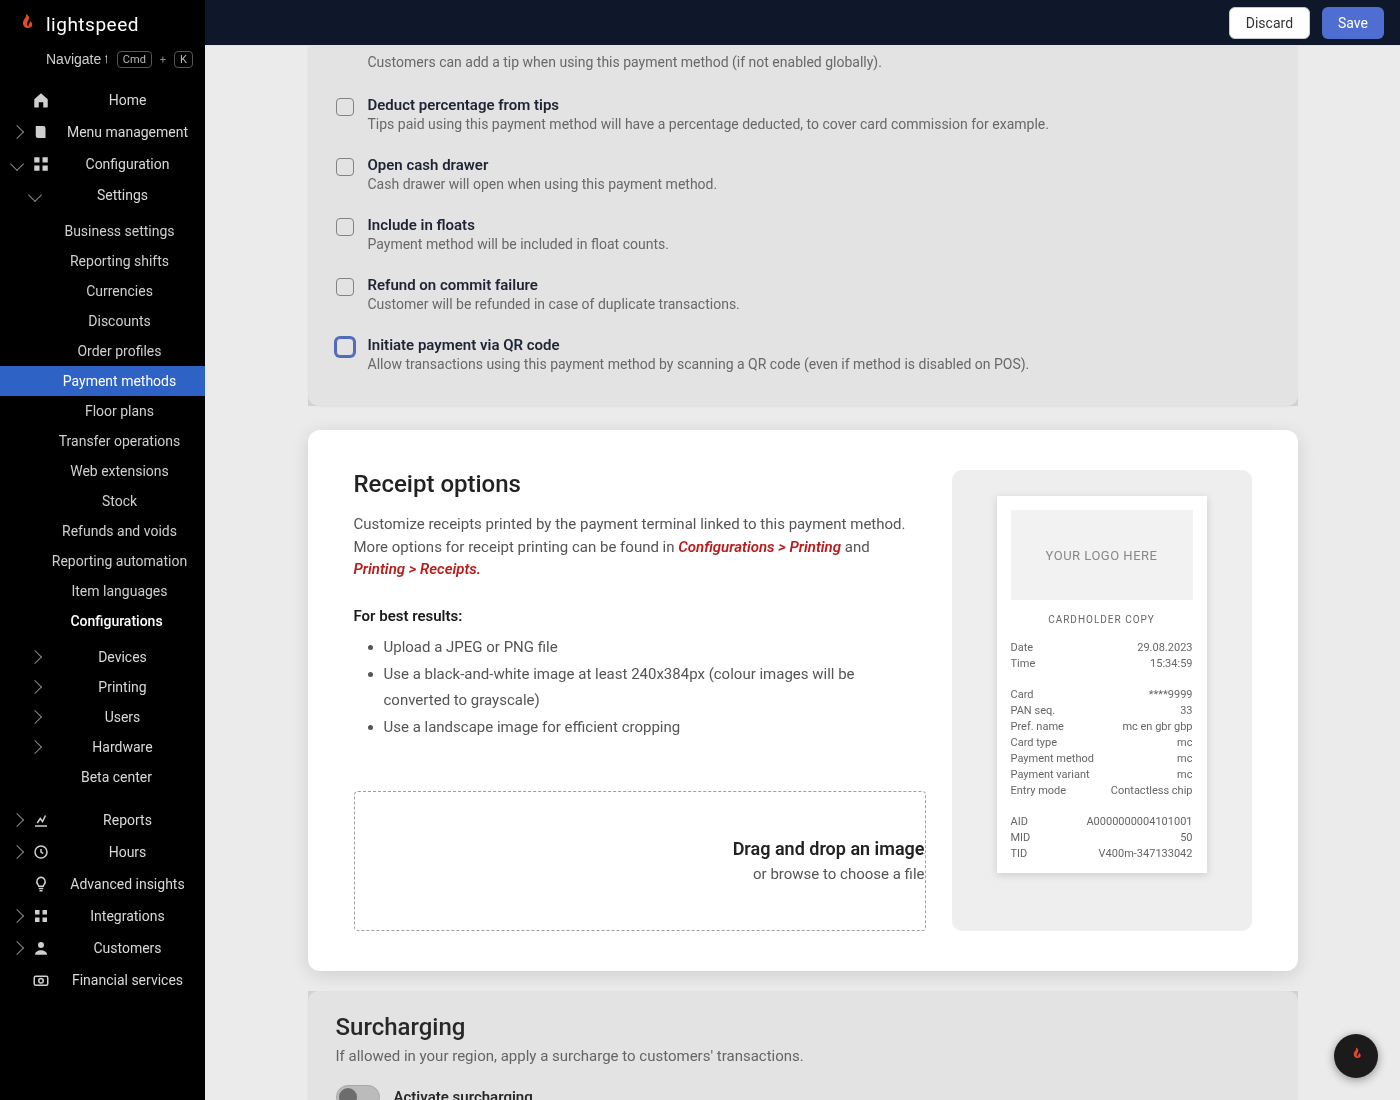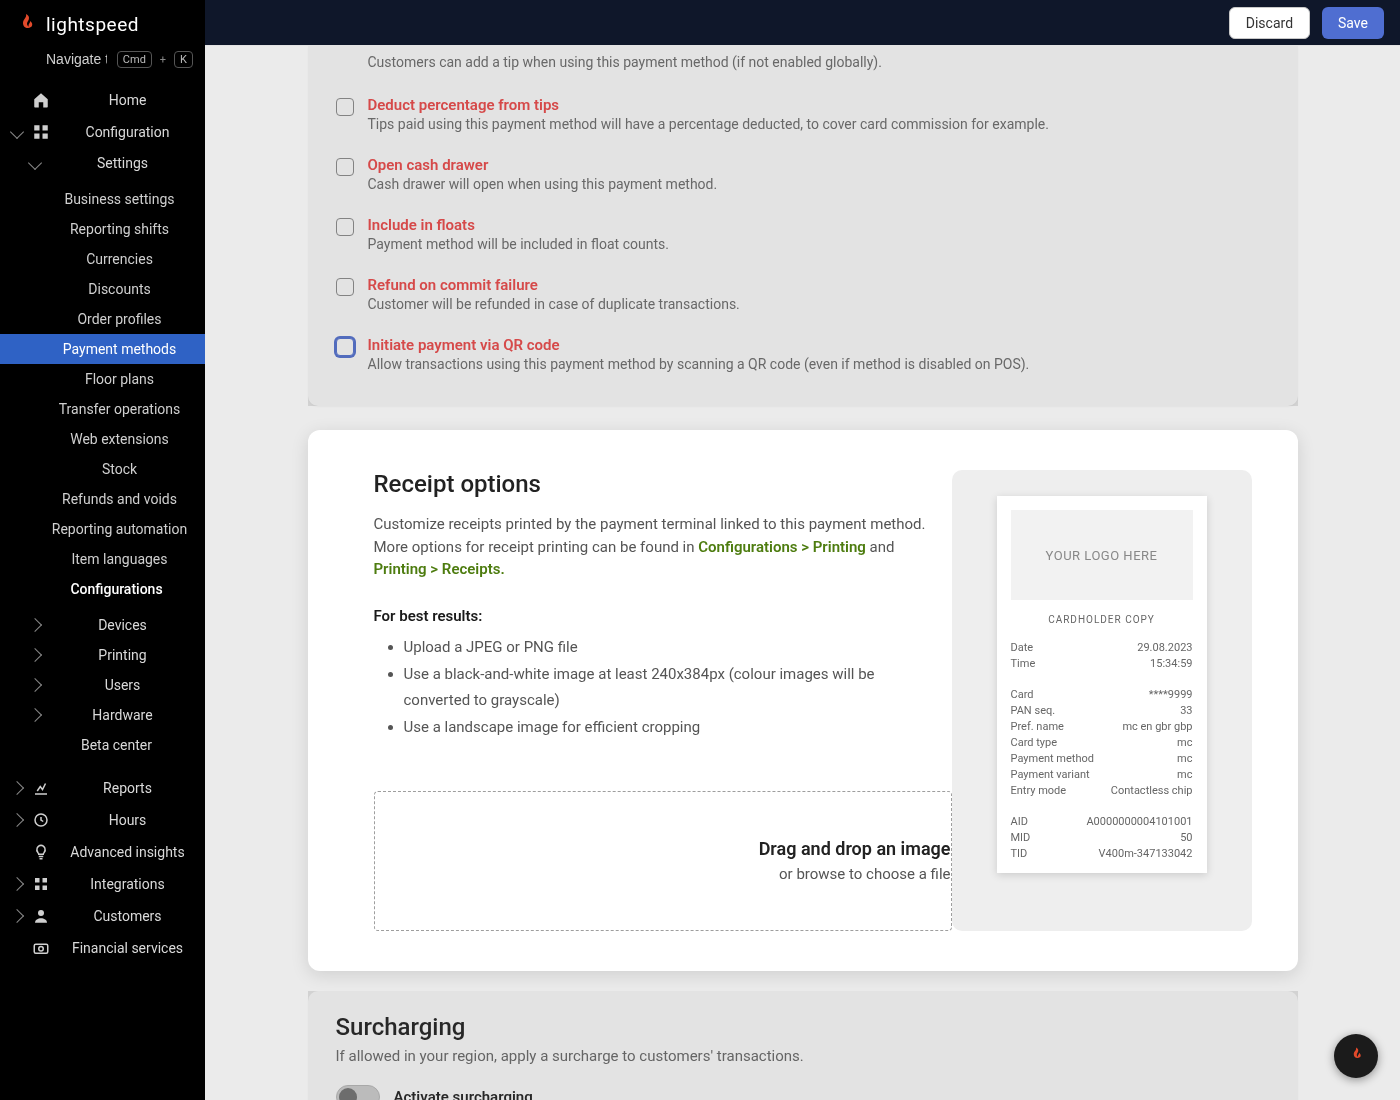--- a/index.html
+++ b/index.html
@@ -85,35 +85,35 @@
     box-shadow:0 1px 2px rgba(0,0,0,.04);
   }
   .card.flush-top { border-top-left-radius:0; border-top-right-radius:0; padding-top:0; margin-top:0; }
 
   .check-row { display:flex; gap:14px; padding:12px 0; }
   .checkbox {
     width:18px; height:18px; border:1.5px solid #8a8a8a; border-radius:4px;
     background:#fff; flex:none; margin-top:2px;
   }
   .checkbox.focus { box-shadow:0 0 0 2px #4f6ed1; border-color:#4f6ed1; }
-  .check-texts .title { font-weight:600; font-size:15px; color:#ef4444; }
+  .check-texts .title { font-weight:600; font-size:15px; color:#0f172a; }
   .check-texts .desc  { font-size:14px; color:#6a6a6a; margin-top:2px; }
 
   
   .highlight-wrap {
     position:relative; background:#fff; border-radius:12px;
     padding:18px; margin:20px 0; box-shadow:0 4px 18px rgba(0,0,0,.12);
   }
   .highlight-wrap .card { margin:0; box-shadow:none; }
 
   .ro-head h2 { margin:0 0 8px; font-size:24px; font-weight:500; color:#222; }
   .ro-sub { color:#555; font-size:15px; line-height:1.5; max-width:560px; }
-  .ro-sub b { font-weight:600; color:#4d7c0f; }
-
-  .ro-columns { display:flex; margin-top:0;margin-left:20px; }
+  .ro-sub b { font-weight:600; color:#b91c1c;font-style:italic; }
+
+  .ro-columns { display:flex; gap:26px; margin-top:0; }
   .ro-left { flex:1; }
   .ro-right {
     width:300px; background:#eeeeee; border-radius:10px;
     display:flex; align-items:flex-start; justify-content:center;
     padding:26px 20px 0;
   }
 
   .ro-left h4 { margin:26px 0 10px; font-size:15px; font-weight:600; }
   .ro-left ul { margin:0; padding-left:30px; color:#555; line-height:1.7; font-size:15px; }
   .ro-left ul li { margin-bottom:2px; max-width:520px; }
@@ -197,20 +197,31 @@
         <span class="caret blank"></span>
         <span class="ico">
               <svg viewBox="0 0 24 24" fill="#cfcfcf">
                 <path d="M3 11l9-8 9 8v10a1 1 0 0 1-1 1h-5v-7h-6v7H4a1 1 0 0 1-1-1z"></path>
               </svg>
             </span>
         <span class="label">Home</span>
       </div>
         </li>
 
+      <li>
+          <div class="item">
+        <span class="caret"></span>
+        <span class="ico">
+              <svg viewBox="0 0 24 24" fill="#cfcfcf">
+                <path d="M5 4h10a3 3 0 0 1 3 3v13H8a3 3 0 0 1-3-3zM8 4v13"></path>
+              </svg>
+            </span>
+        <span class="label">Menu management</span>
+      </div>
+        </li>
 
       <li>
           <div class="item">
         <span class="caret open"></span>
         <span class="ico">
               <svg viewBox="0 0 24 24" fill="#cfcfcf">
                 <rect x="3" y="3" width="7" height="7"></rect>
                 <rect x="14" y="3" width="7" height="7"></rect>
                 <rect x="3" y="14" width="7" height="7"></rect>
                 <rect x="14" y="14" width="7" height="7"></rect>

